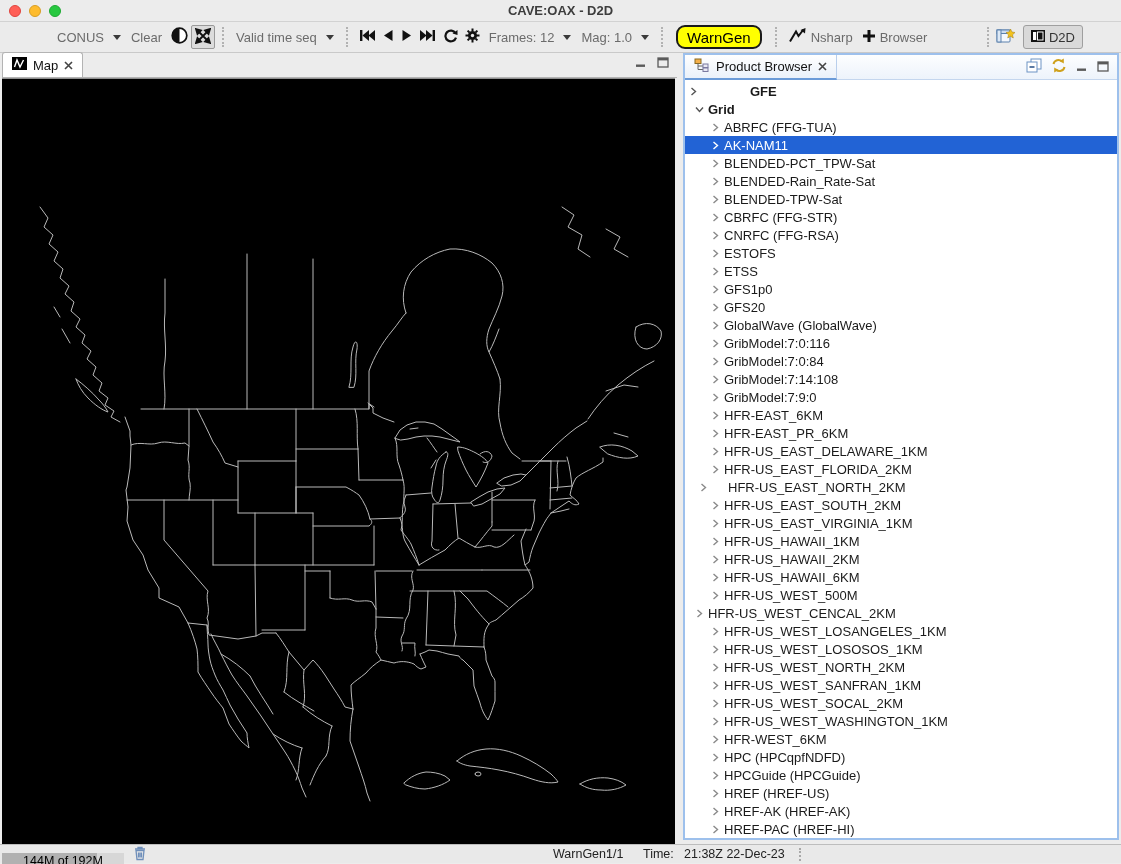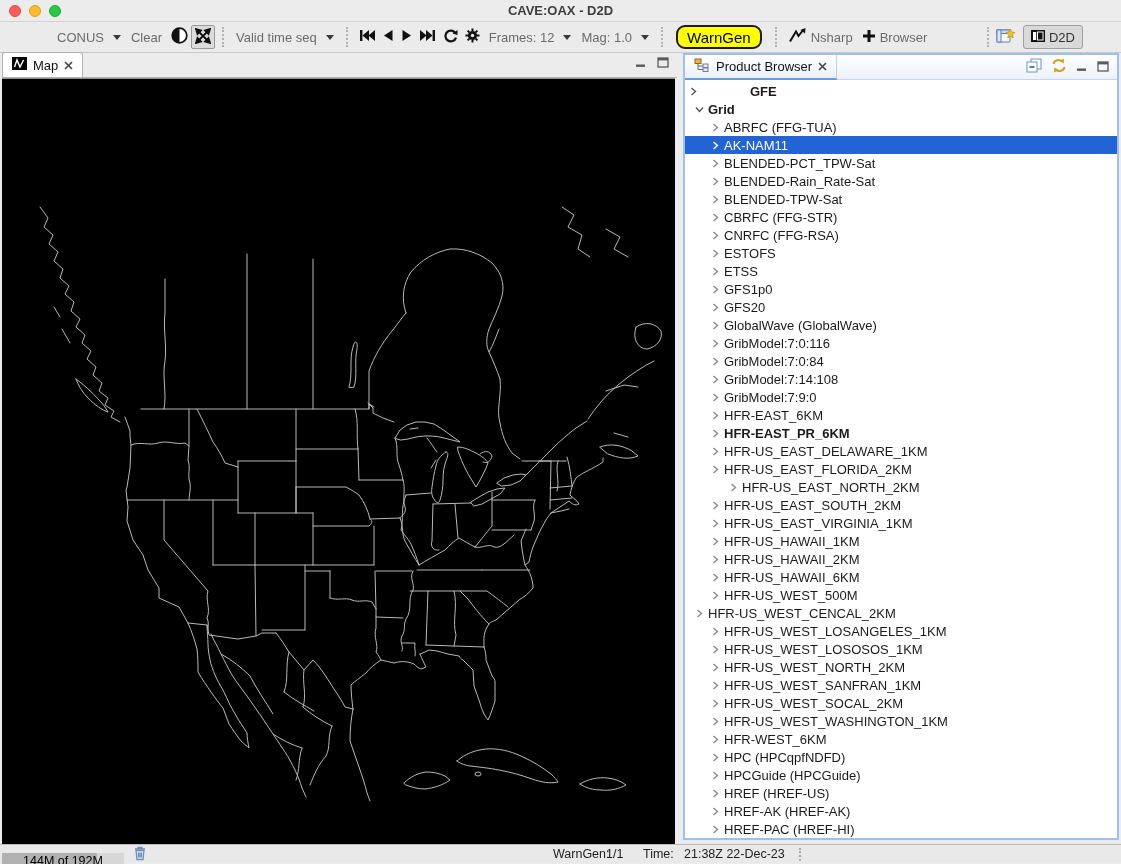--- a/index.html
+++ b/index.html
@@ -559,21 +559,21 @@
           <span class="lbl">GribModel:7:9:0</span>
         </div>
         <div class="tree-row" style="padding-left: 22px;">
           <span class="chev">
             <svg width="9" height="9" viewBox="0 0 9 9">
               <polyline points="2.5,1 6.5,4.5 2.5,8" fill="none" stroke="currentColor" stroke-width="1.4"></polyline>
             </svg>
           </span>
           <span class="lbl">HFR-EAST_6KM</span>
         </div>
-        <div class="tree-row" style="padding-left: 22px; font-weight: bold;">
+        <div class="tree-row" style="padding-left: 22px;">
           <span class="chev">
             <svg width="9" height="9" viewBox="0 0 9 9">
               <polyline points="2.5,1 6.5,4.5 2.5,8" fill="none" stroke="currentColor" stroke-width="1.4"></polyline>
             </svg>
           </span>
           <span class="lbl">HFR-EAST_PR_6KM</span>
         </div>
         <div class="tree-row" style="padding-left: 22px;">
           <span class="chev">
             <svg width="9" height="9" viewBox="0 0 9 9">
@@ -583,21 +583,21 @@
           <span class="lbl">HFR-US_EAST_DELAWARE_1KM</span>
         </div>
         <div class="tree-row" style="padding-left: 22px;">
           <span class="chev">
             <svg width="9" height="9" viewBox="0 0 9 9">
               <polyline points="2.5,1 6.5,4.5 2.5,8" fill="none" stroke="currentColor" stroke-width="1.4"></polyline>
             </svg>
           </span>
           <span class="lbl">HFR-US_EAST_FLORIDA_2KM</span>
         </div>
-        <div class="tree-row" style="padding-left: 40px;">
+        <div class="tree-row" style="padding-left: 10px; gap: 16px;">
           <span class="chev">
             <svg width="9" height="9" viewBox="0 0 9 9">
               <polyline points="2.5,1 6.5,4.5 2.5,8" fill="none" stroke="currentColor" stroke-width="1.4"></polyline>
             </svg>
           </span>
           <span class="lbl">HFR-US_EAST_NORTH_2KM</span>
         </div>
         <div class="tree-row" style="padding-left: 22px;">
           <span class="chev">
             <svg width="9" height="9" viewBox="0 0 9 9">

